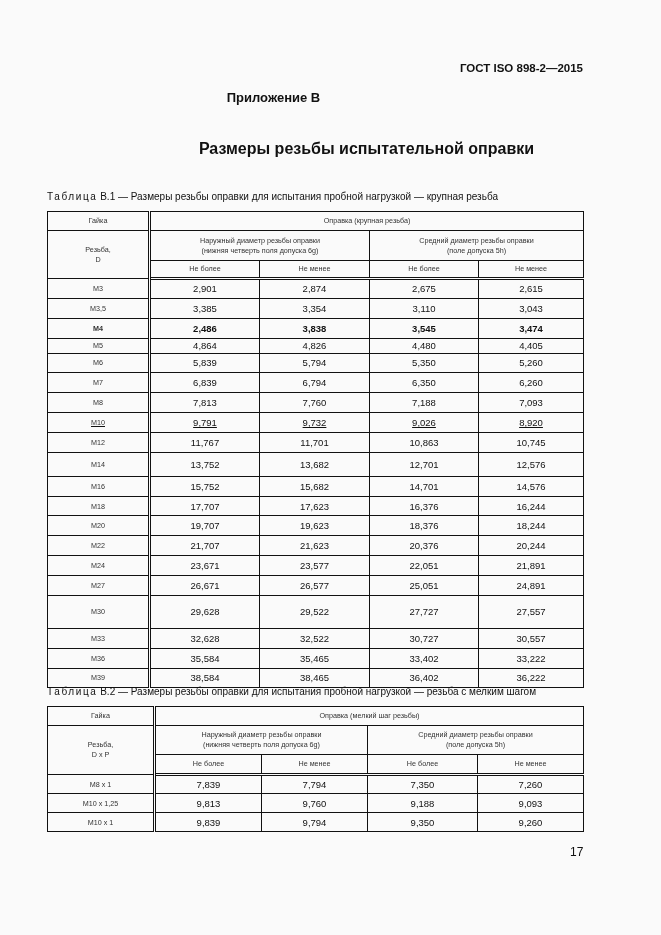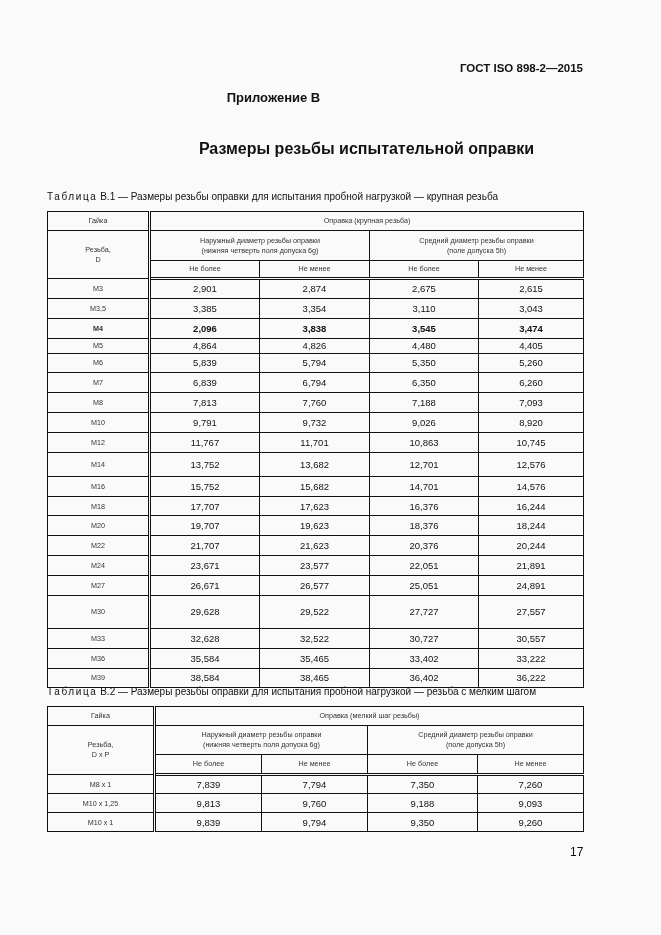--- a/index.html
+++ b/index.html
@@ -97,21 +97,21 @@
       </tr>
       <tr style="height: 19.85px;">
         <td class="rowlbl dbl-r">M3,5</td>
         <td class="val">3,385</td>
         <td class="val">3,354</td>
         <td class="val">3,110</td>
         <td class="val">3,043</td>
       </tr>
       <tr style="height: 19.85px; font-weight: bold;">
         <td class="rowlbl dbl-r">M4</td>
-        <td class="val">2,096</td>
+        <td class="val">2,486</td>
         <td class="val">3,838</td>
         <td class="val">3,545</td>
         <td class="val">3,474</td>
       </tr>
       <tr style="height: 15px;">
         <td class="rowlbl dbl-r">M5</td>
         <td class="val">4,864</td>
         <td class="val">4,826</td>
         <td class="val">4,480</td>
         <td class="val">4,405</td>
@@ -130,21 +130,21 @@
         <td class="val">6,350</td>
         <td class="val">6,260</td>
       </tr>
       <tr style="height: 19.85px;">
         <td class="rowlbl dbl-r">M8</td>
         <td class="val">7,813</td>
         <td class="val">7,760</td>
         <td class="val">7,188</td>
         <td class="val">7,093</td>
       </tr>
-      <tr style="height: 19.85px;">
+      <tr style="height: 19.85px; text-decoration: underline;">
         <td class="rowlbl dbl-r">M10</td>
         <td class="val">9,791</td>
         <td class="val">9,732</td>
         <td class="val">9,026</td>
         <td class="val">8,920</td>
       </tr>
       <tr style="height: 19.85px;">
         <td class="rowlbl dbl-r">M12</td>
         <td class="val">11,767</td>
         <td class="val">11,701</td>

